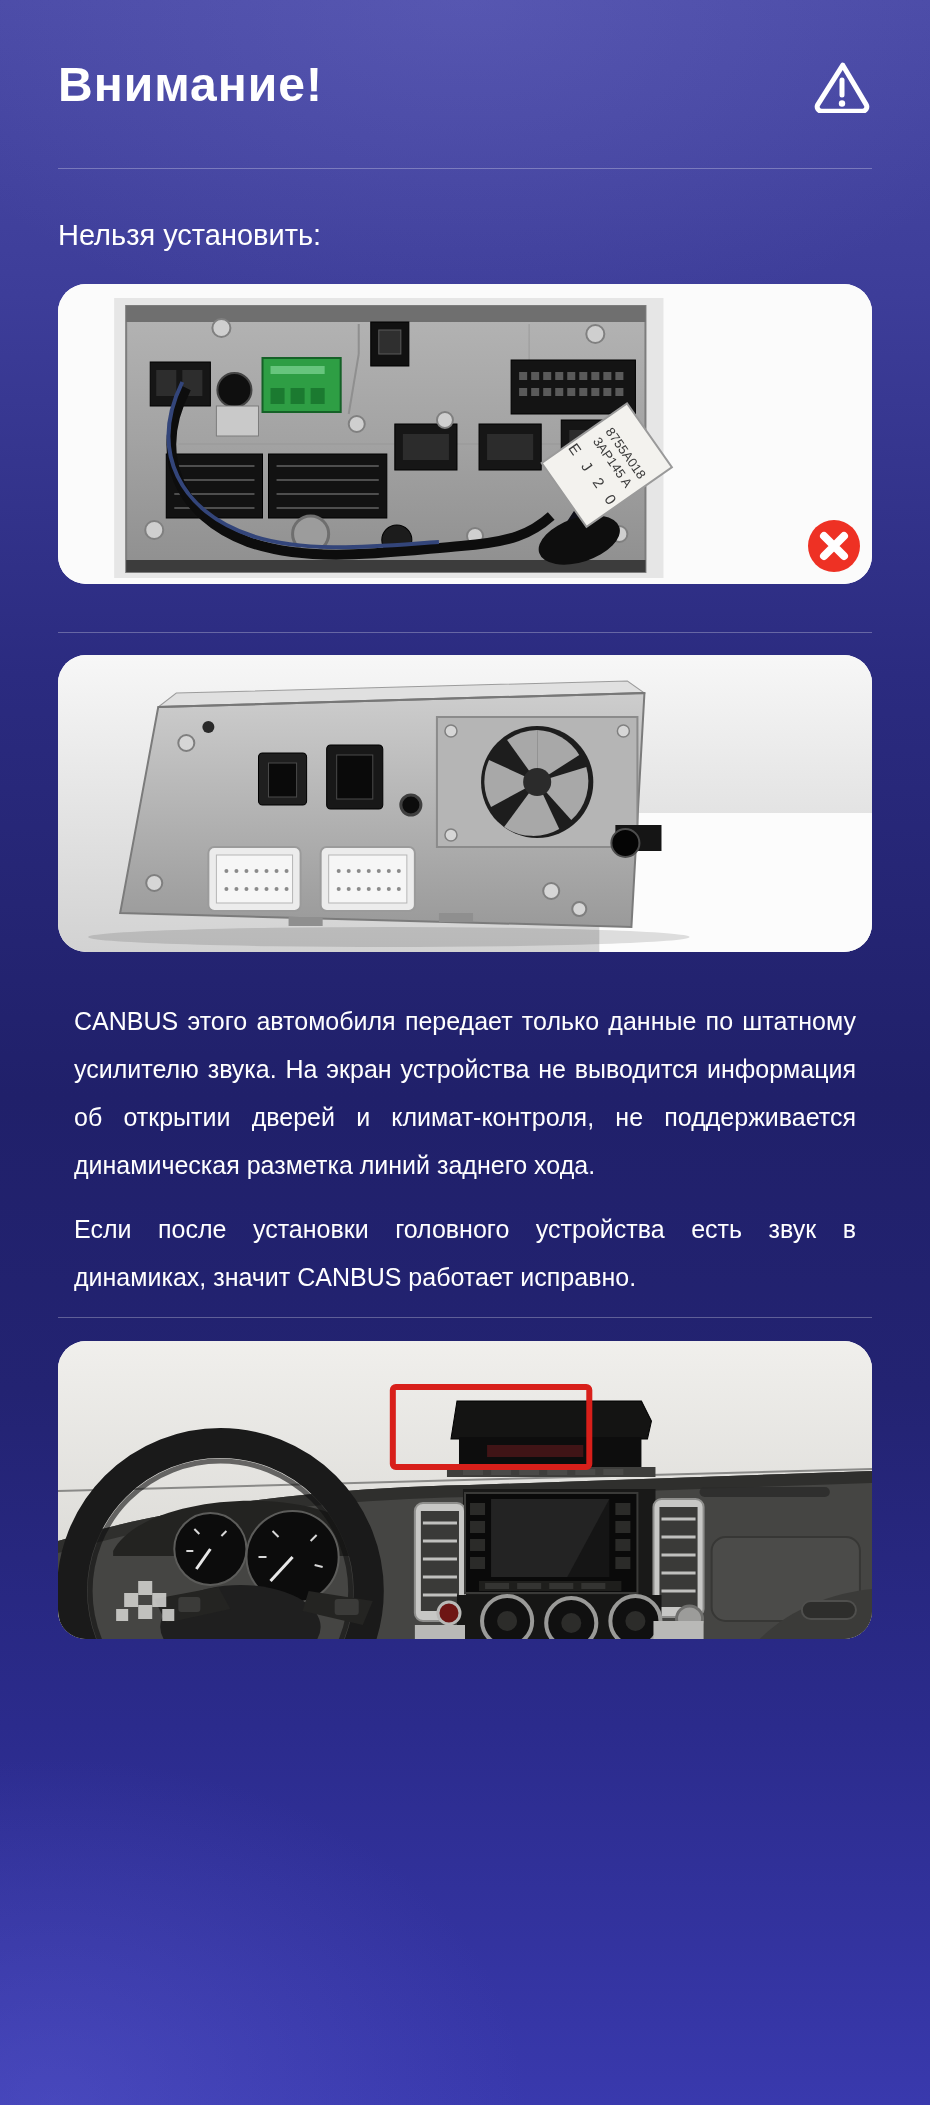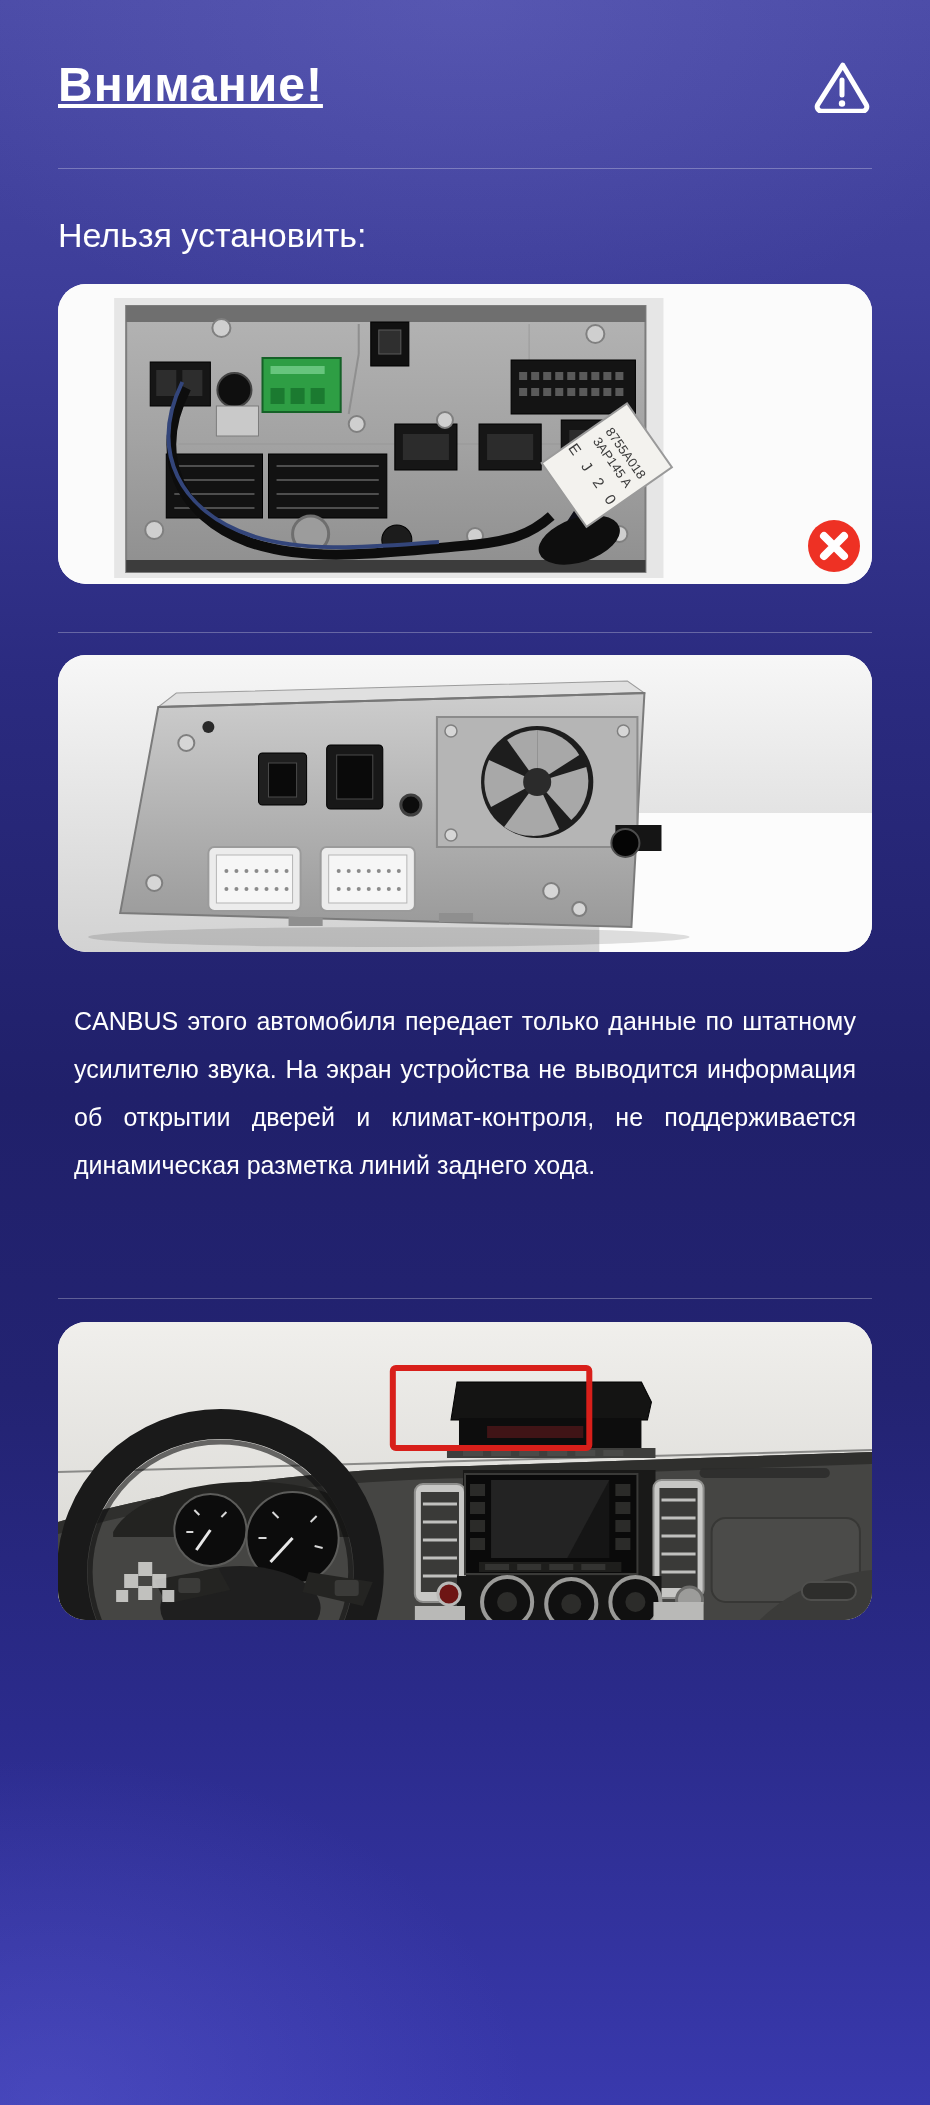--- a/index.html
+++ b/index.html
@@ -8,29 +8,29 @@
     font-family:"Liberation Sans","DejaVu Sans",sans-serif;
     color:#fff;
     background:
       radial-gradient(ellipse 760px 560px at 6% 100%, rgba(96,96,214,.38), rgba(96,96,214,0) 62%),
       radial-gradient(ellipse 900px 520px at 50% 0%, rgba(132,132,216,.22), rgba(132,132,216,0) 66%),
       linear-gradient(180deg,#4a4aa6 0%,#3d3d99 14%,#2b2b80 32%,#20206a 52%,#232372 66%,#2b2b8c 82%,#3939ad 100%);
   }
   .page{position:relative;width:930px;height:2105px;padding:0 58px;box-sizing:border-box;}
 
   .hdr{display:flex;justify-content:space-between;align-items:center;margin-top:54px;height:62px;}
-  .hdr h1{margin:0;font-size:48px;line-height:62px;font-weight:bold;letter-spacing:1px;text-decoration:underline;}
+  .hdr h1{margin:0;font-size:48px;line-height:62px;font-weight:bold;letter-spacing:1px;}
   .warn-ic{width:60px;height:56px;display:block;}
 
   .divider{border:none;border-top:1px solid rgba(255,255,255,.28);margin:0;}
   .div1{margin-top:52px;}
   .div2{margin-top:48px;}
   .div3{margin-top:13px;}
 
-  .label{margin:49px 0 0;font-size:34px;line-height:34px;font-weight:normal;}
+  .label{margin:49px 0 0;font-size:29px;line-height:34px;font-weight:normal;}
 
   .para{margin:0;font-size:25px;line-height:48px;text-align:justify;font-weight:normal;}
   .p-intro{margin-top:40px;min-height:96px;}
   .p-canbus{margin-top:45px;min-height:288px;}
   .p-canbus p{margin:16px;font-size:inherit;line-height:inherit;text-align:justify;}
   .p-pajero{margin-top:40px;min-height:240px;}
 
   .card{position:relative;width:814px;background:#fff;border-radius:28px;overflow:hidden;}
   .card1{margin-top:32px;height:300px;}
   .card2{margin-top:22px;height:297px;}
@@ -271,20 +271,21 @@
       <g fill="#8f8f8f">
         <rect x="230" y="262" width="34" height="9"></rect>
           <rect x="380" y="258" width="34" height="9"></rect>
       </g>
       <circle cx="150" cy="72" r="6" fill="#2a2a2a"></circle>
     </svg>
   </div>
 
   <div class="para p-canbus">
     <p>CANBUS этого автомобиля передает только данные по штатному усилителю звука. На экран устройства не выводится информация об открытии дверей и климат-контроля, не поддерживается динамическая разметка линий заднего хода.</p>
+    <p>Если после установки головного устройства есть звук в динамиках, значит CANBUS работает исправно.</p>
   </div>
 
   <hr class="divider div3">
 
 
   <div class="card card3">
     <svg class="photo" viewBox="0 0 812 298" preserveAspectRatio="none">
       <defs>
         <linearGradient id="sky3" x1="0" y1="0" x2="0" y2="1">
           <stop offset="0" stop-color="#f0efec"></stop>

